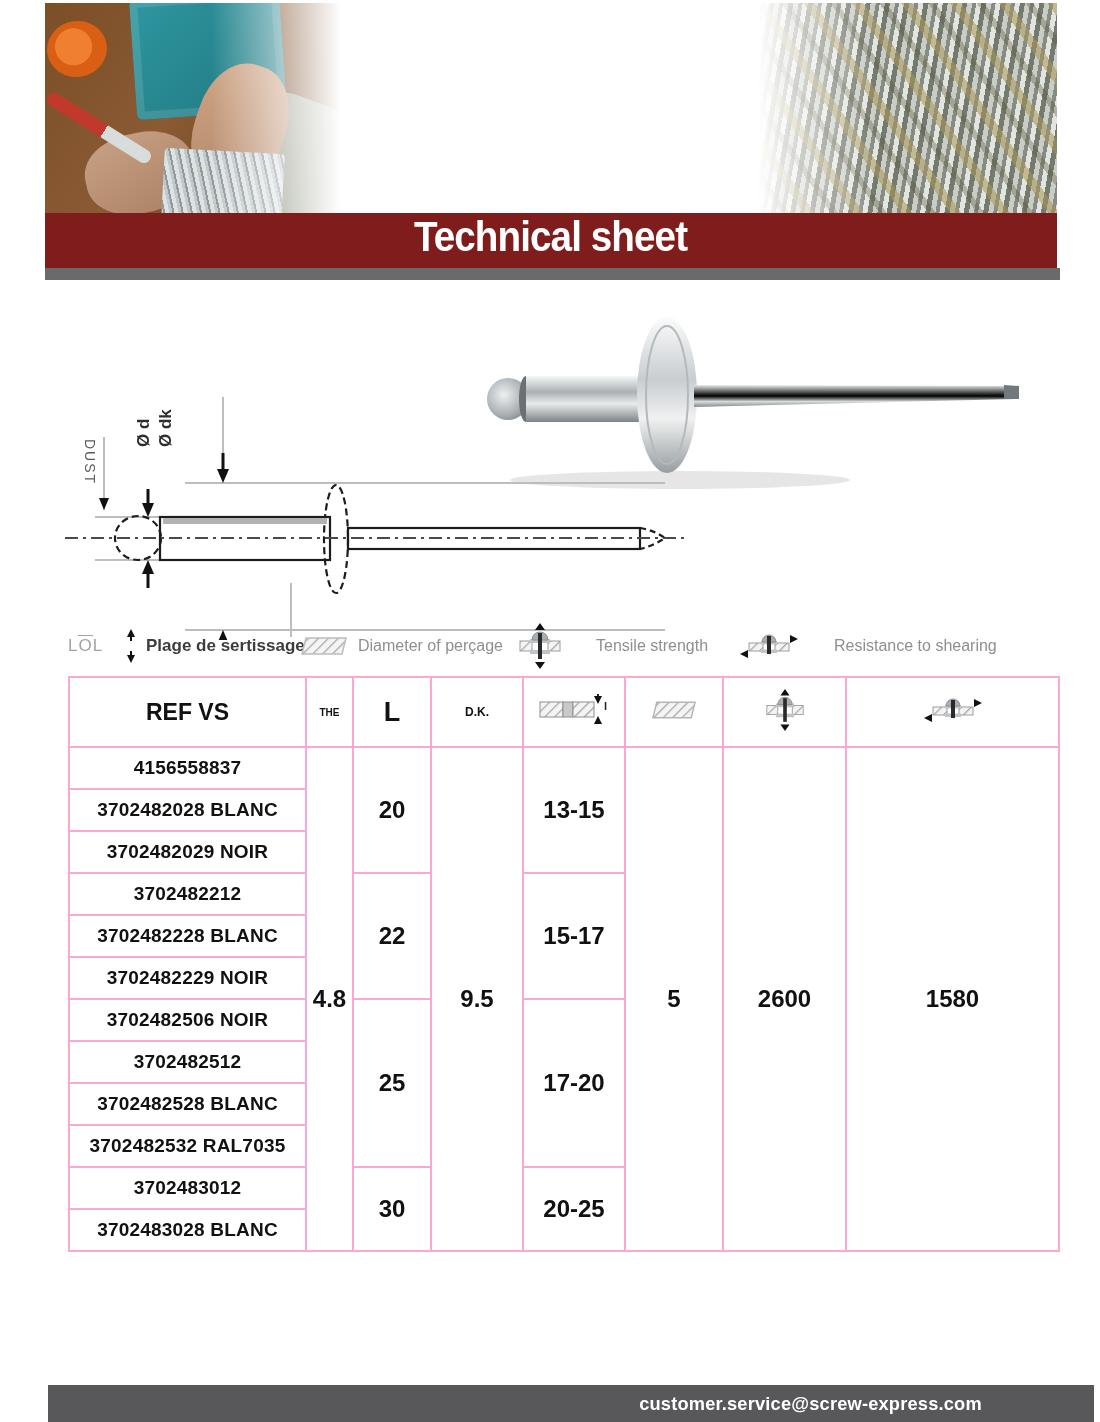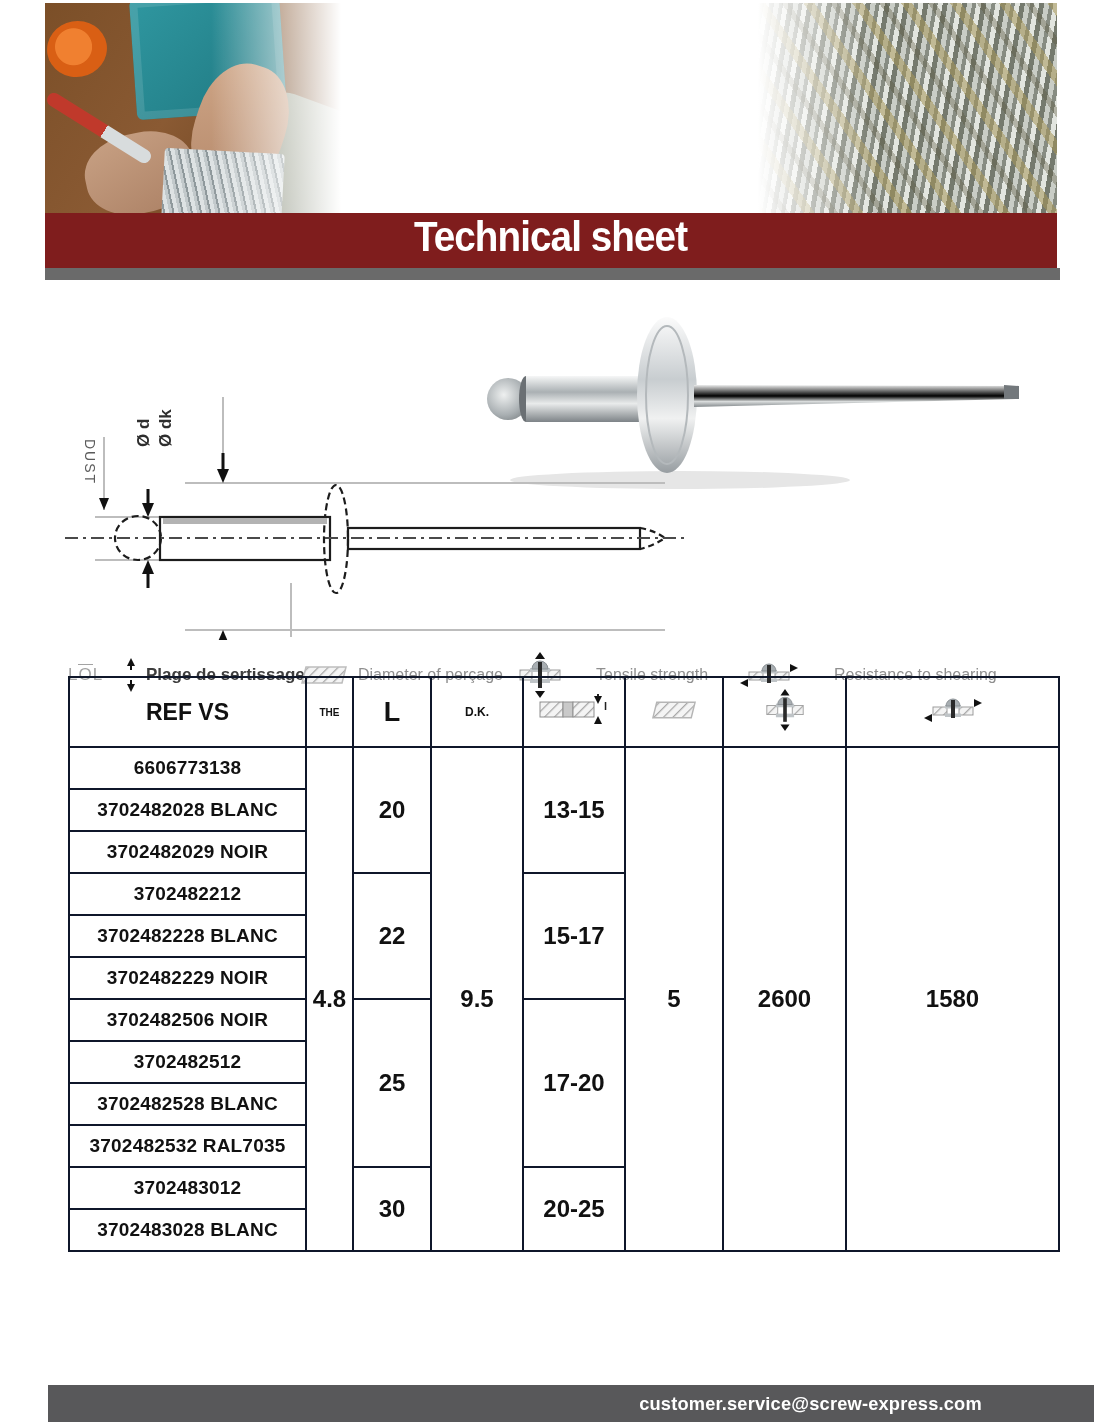--- a/index.html
+++ b/index.html
@@ -43,31 +43,31 @@
   .logo .w-dark{color:#575756;}
   .logo .w-orange{color:#e87722;font-style:italic;}
 
   
   .banner{position:absolute;left:45px;top:213px;width:1012px;height:55px;background:#7f1d1d;
     display:flex;align-items:flex-start;justify-content:center;}
   .banner span{color:#fff;font-size:42px;font-weight:bold;transform:scaleX(.92);letter-spacing:-1px;}
   .gray-strip{position:absolute;left:45px;top:268px;width:1015px;height:12px;background:#6a6a6a;}
 
   
-  .legend{position:absolute;left:68px;top:652px;width:1000px;height:46px;text-align:center;}
+  .legend{position:absolute;left:68px;top:623px;width:1000px;height:46px;text-align:center;}
   .legend .li{position:absolute;top:50%;transform:translateY(-50%);}
   .lol{color:#a3a3a3;font-size:17px;letter-spacing:1px;}
   .lol .ovl{border-top:1.5px solid #a3a3a3;}
   .legend .lbl-bold{color:#3d3d3d;font-weight:bold;font-size:17px;}
   .legend .lbl{color:#8f8f8f;font-size:16px;}
 
   
   table.spec{position:absolute;left:68px;top:676px;border-collapse:collapse;table-layout:fixed;
     width:990px;}
-  table.spec td,table.spec th{border:2px solid #0f172a;text-align:center;vertical-align:middle;
+  table.spec td,table.spec th{border:2px solid #f9a8d4;text-align:center;vertical-align:middle;
     font-family:"Liberation Sans",sans-serif;color:#111;overflow:hidden;padding:0;}
   table.spec tr.hdr{height:70px;}
   table.spec tr{height:42px;}
   th.h-ref{font-size:23px;font-weight:bold;vertical-align:top;padding-top:10px;}
   th.h-the{font-size:10px;font-weight:bold;vertical-align:top;padding-top:16px;border-radius:11px;}
   th.h-l{font-size:27px;font-weight:bold;vertical-align:top;padding-top:6px;}
   th.h-dk{font-size:12px;font-weight:bold;vertical-align:top;padding-top:16px;}
   th.h-ic{vertical-align:top;padding-top:8px;}
   td.ref{font-size:19px;font-weight:bold;letter-spacing:.2px;}
   td.val{font-size:24px;font-weight:bold;}
@@ -286,21 +286,21 @@
           <rect x="21" y="11" width="16" height="3.5" fill="#bfc4c7"></rect>
           <rect x="21" y="19.5" width="16" height="3.5" fill="#bfc4c7"></rect>
           <path d="M22,12 A7,7 0 0 1 36,12 Z" fill="#a8aeb2" stroke="#8b9195"></path>
           <rect x="27" y="6" width="4" height="18" fill="#2a2a2a"></rect>
           <polygon points="0,24 8,20 8,28" fill="#111"></polygon>
           <polygon points="58,9 50,5 50,13" fill="#111"></polygon>
         </svg>
       </th>
     </tr>
     <tr>
-      <td class="ref">6606773138</td>
+      <td class="ref">4156558837</td>
       <td class="val vhigh" rowspan="12">4.8</td>
       <td class="val" rowspan="3">20</td>
       <td class="val vhigh" rowspan="12">9.5</td>
       <td class="val" rowspan="3">13-15</td>
       <td class="val vhigh" rowspan="12">5</td>
       <td class="val vhigh" rowspan="12">2600</td>
       <td class="val vhigh" rowspan="12">1580</td>
     </tr>
     <tr>
           <td class="ref">3702482028 BLANC</td>

